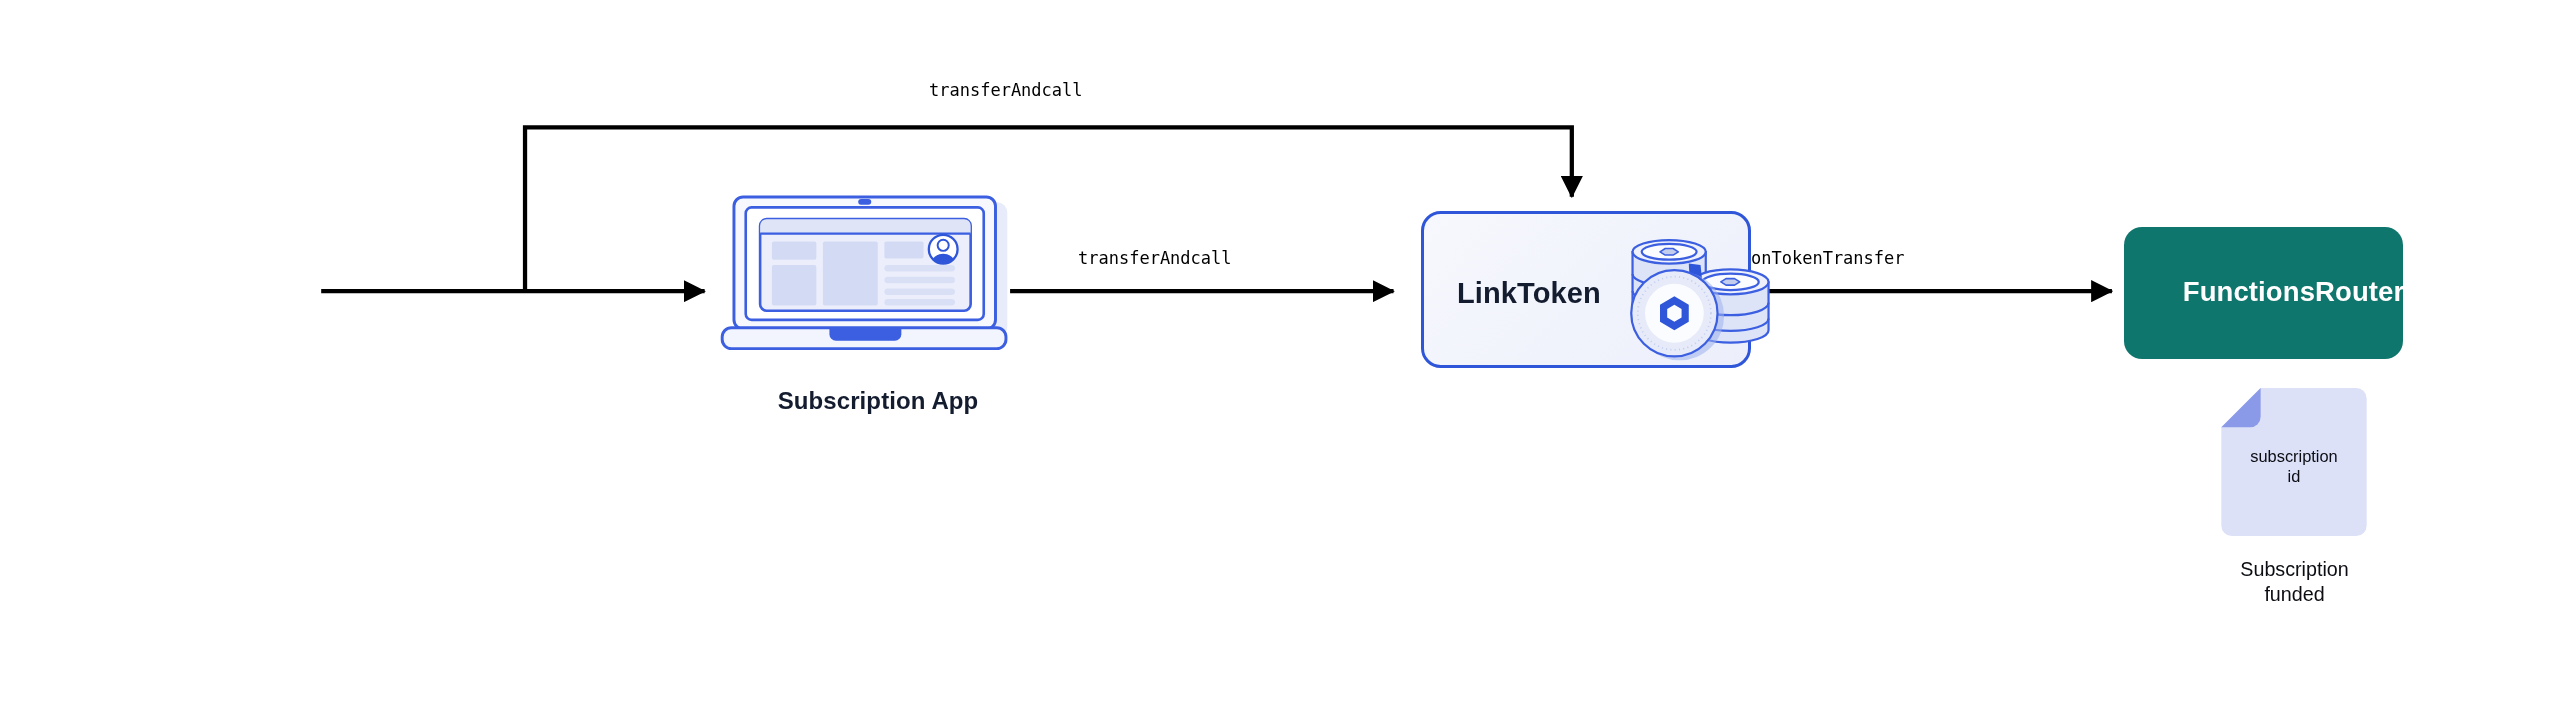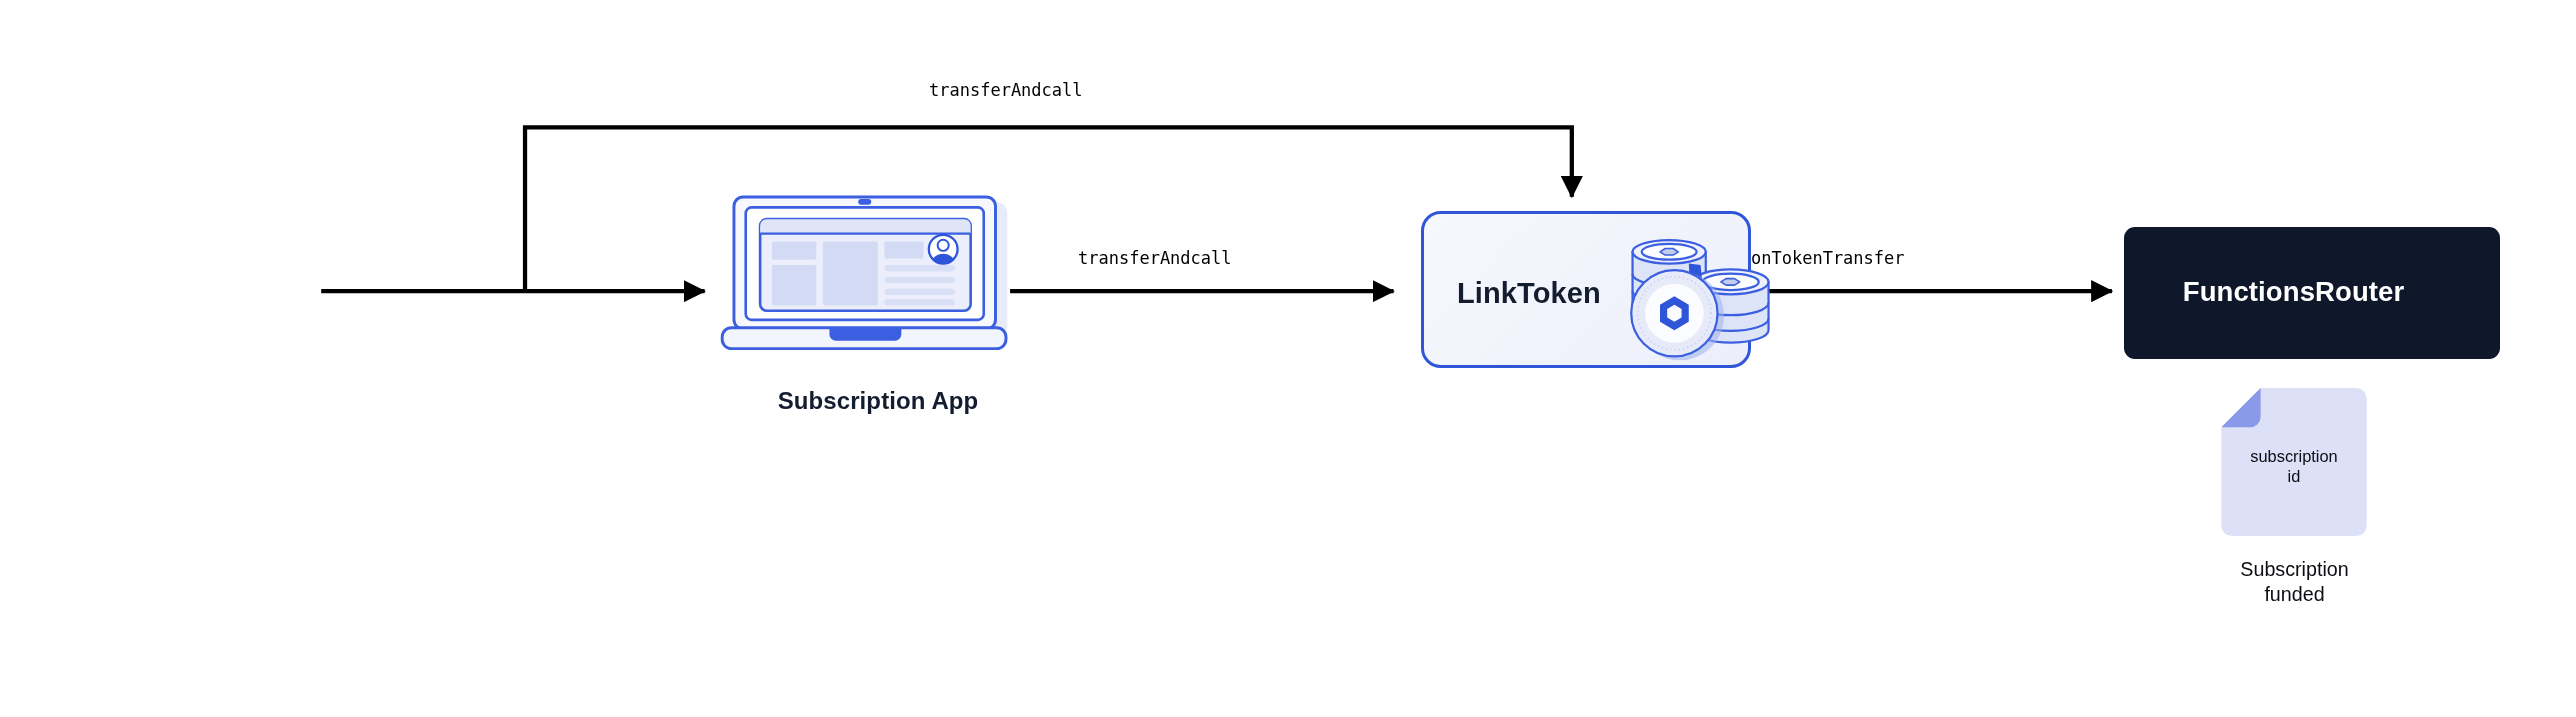--- a/index.html
+++ b/index.html
@@ -24,22 +24,22 @@
   
   #linktoken-box{left:1407px;top:211px;width:330px;height:157px;
     border:3.3px solid #2f56d9;border-radius:19.7px;
     background:linear-gradient(135deg,#f7f8fd 0%,#eceffb 100%);
     box-sizing:border-box;margin-left:14px;}
   #linktoken-label{position:absolute;left:33px;top:63px;width:203px;
     font-size:29px;font-weight:bold;color:#141c2f;letter-spacing:0.1px;}
   #coins-art{position:absolute;left:1609px;top:211px;width:170px;height:164px;}
 
   
-  #functionsrouter-box{left:2124px;top:227px;width:376px;height:132px;
-    background:#0f172a;border-radius:11px;box-sizing:border-box;}
+  #functionsrouter-box{left:2124px;top:227px;width:279px;height:132px;
+    background:#0f766e;border-radius:18px;box-sizing:border-box;}
   #functionsrouter-label{position:absolute;left:0;top:49px;width:339px;text-align:center;
     font-size:27.5px;font-weight:bold;color:#ffffff;letter-spacing:0.1px;}
 
   
   #subscription-node{left:2170px;top:388px;width:249px;height:249px;}
   #doc-art{position:absolute;left:51px;top:0;width:146px;height:148px;}
   #doc-inner-text{position:absolute;left:51px;top:58px;width:146px;text-align:center;
     font-size:16.4px;line-height:1.22;color:#0b0d12;font-weight:400;}
   #subscription-caption{position:absolute;left:0;top:169px;width:249px;text-align:center;
     font-size:19.7px;line-height:1.28;color:#0b0d12;font-weight:400;}

